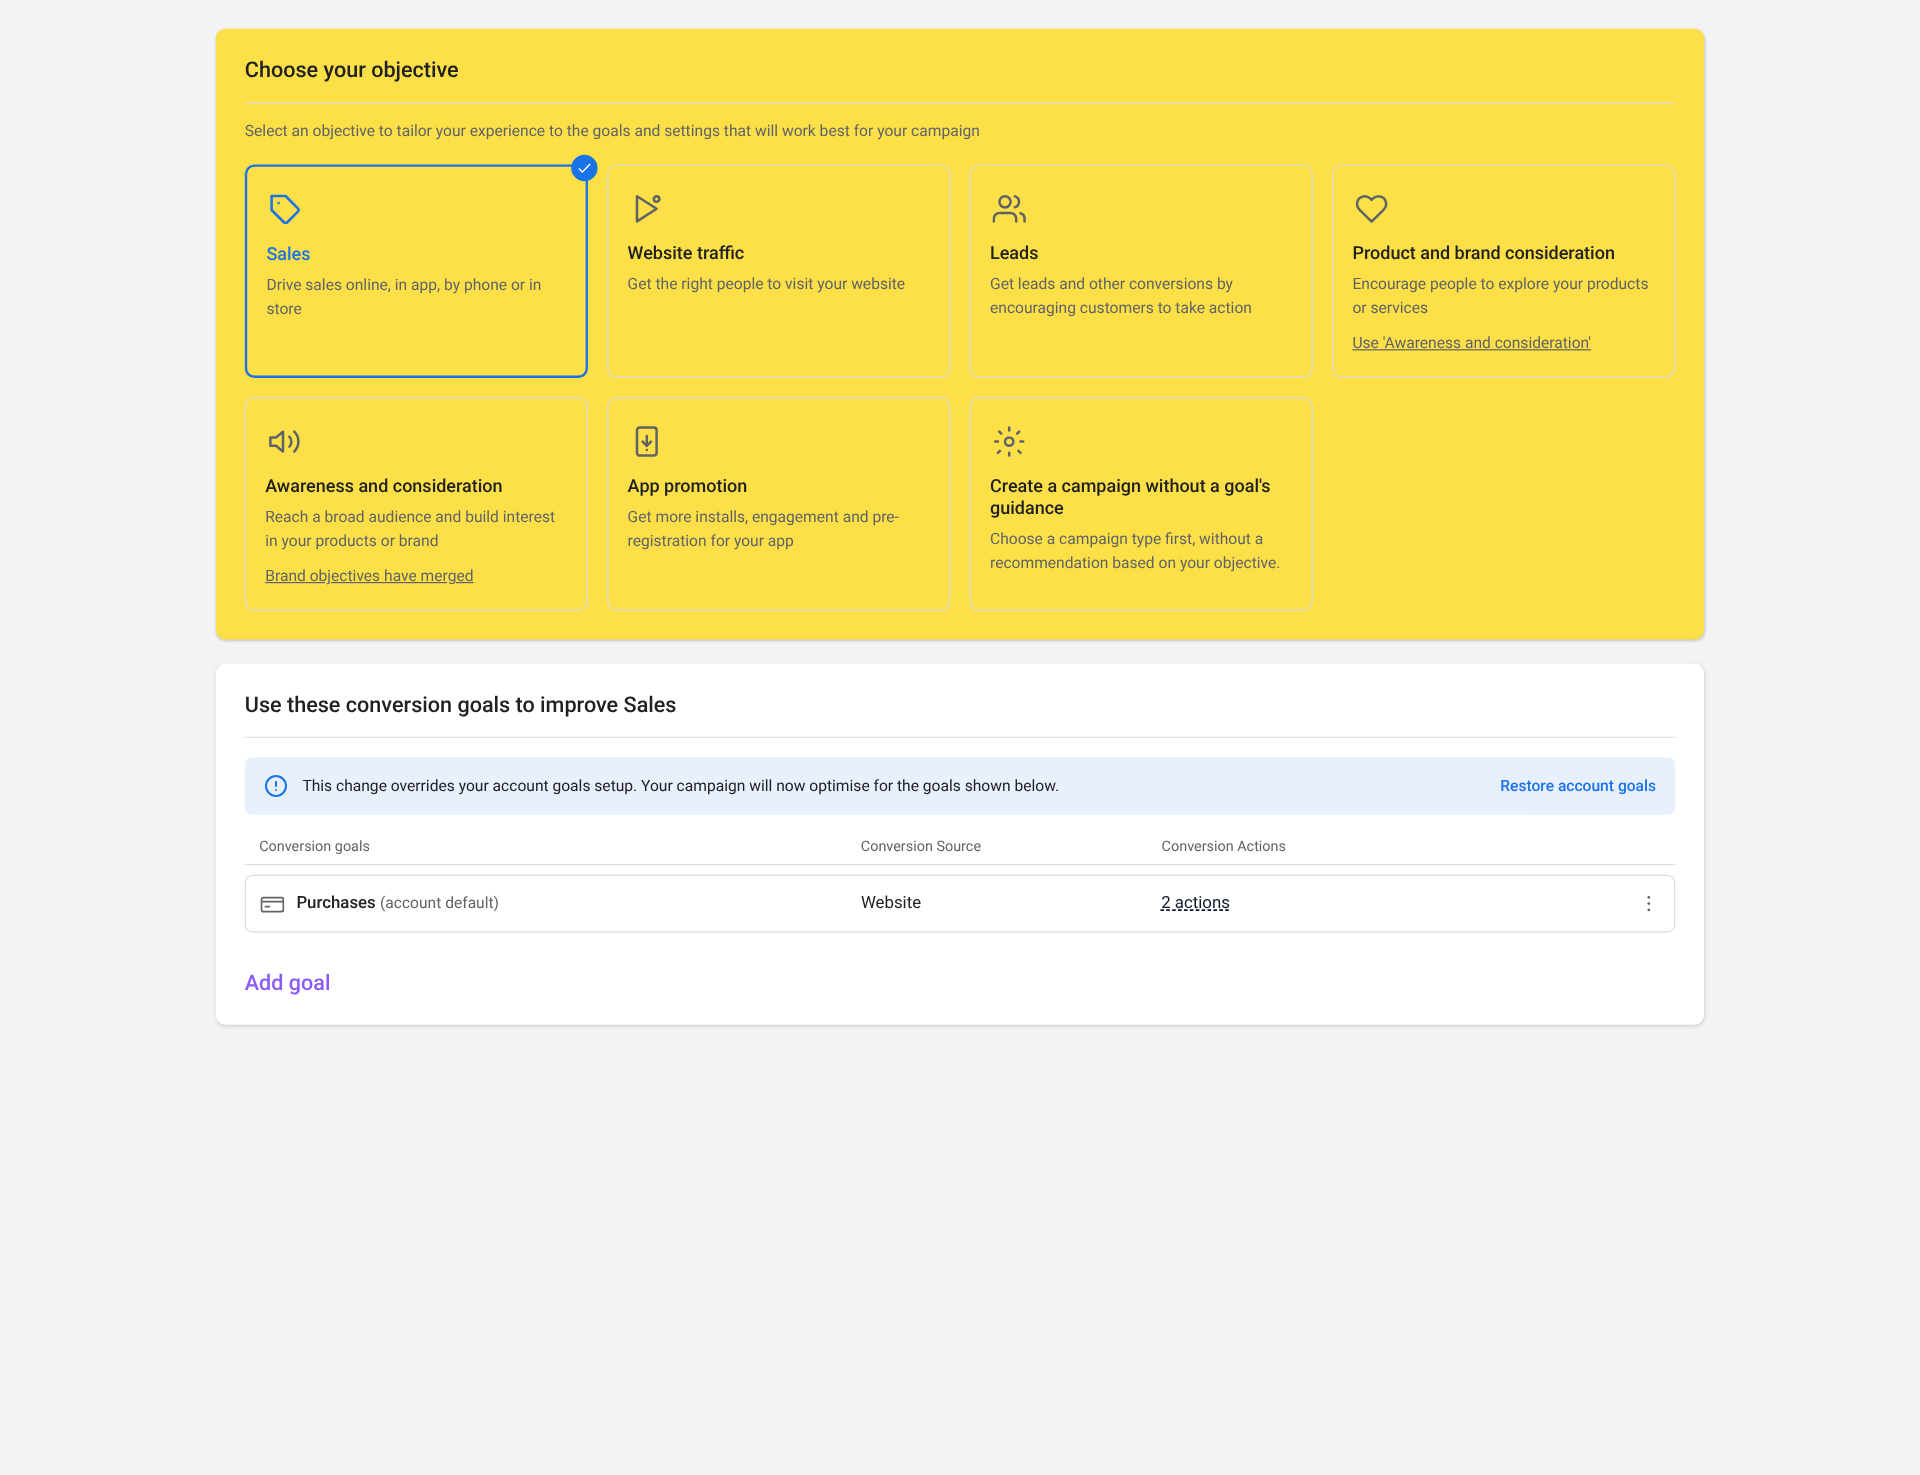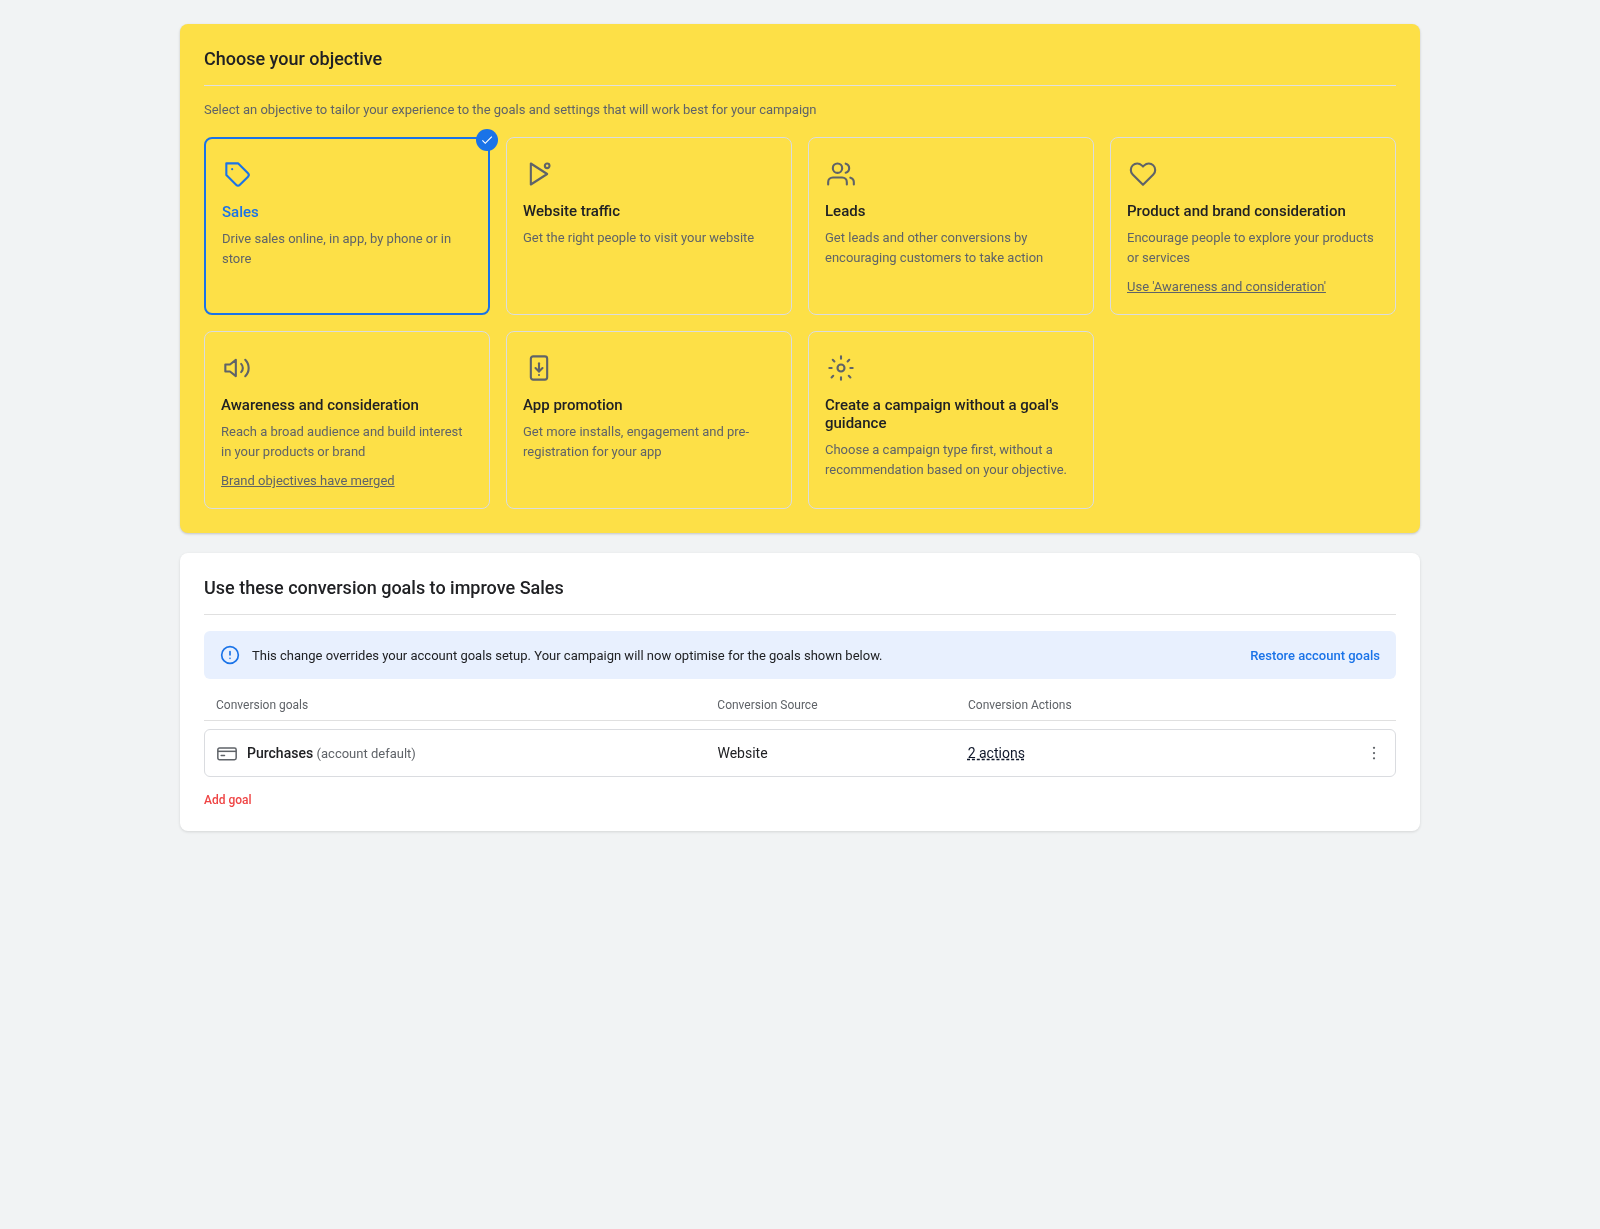--- a/index.html
+++ b/index.html
@@ -178,25 +178,25 @@
     }
     .more-icon {
       color: #5f6368;
       cursor: pointer;
       font-size: 18px;
       display: flex;
       align-items: center;
       justify-content: flex-end;
     }
     .add-goal-link {
-      color: #ef4444;
-      font-size: 12px;
-      font-weight: 500;
-      cursor: pointer;
-      margin-top: 16px;
+      color: #8b5cf6;
+      font-size: 18px;
+      font-weight: 500;
+      cursor: pointer;
+      margin-top: 32px;
       display: inline-block;
     }
     .account-default-label {
       font-weight: 400;
       color: #5f6368;
       font-size: 13px;
     }
   </style>
 </head>
 <body>

